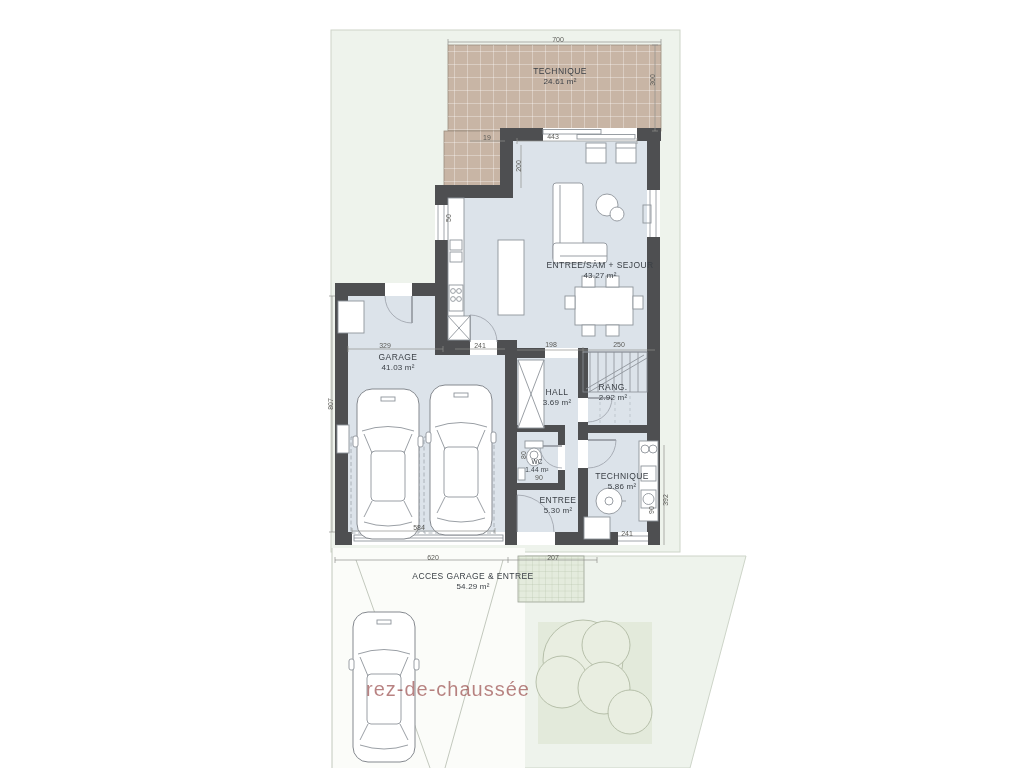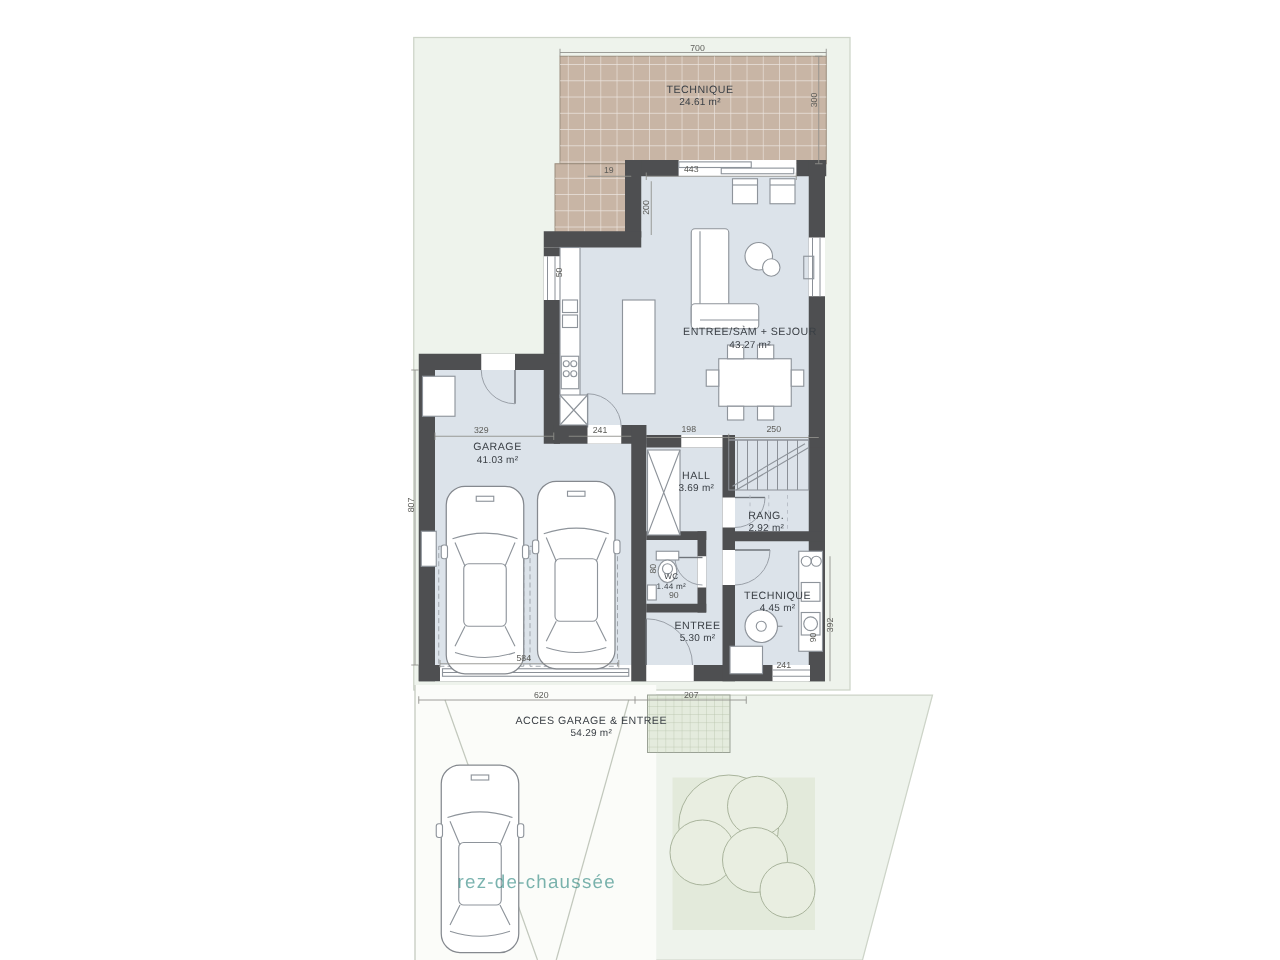--- a/index.html
+++ b/index.html
@@ -28,22 +28,22 @@
 
   .dim{position:absolute;font-size:7px;color:var(--dim_text,#5c5c58);
        transform:translate(-50%,-50%);white-space:nowrap;}
   .dim.rot{transform:translate(-50%,-50%) rotate(-90deg);}
   .room-label{position:absolute;transform:translateX(-50%);text-align:center;
        color:var(--label_text,#3b4046);font-size:8.5px;letter-spacing:.4px;
        line-height:1.3;white-space:nowrap;}
   .room-label .area{font-size:8px;letter-spacing:.2px;}
   .room-label.small{font-size:6.5px;letter-spacing:.2px;}
   .room-label.small .area{font-size:6.5px;}
-  .watermark{position:absolute;left:366px;top:678px;font-size:15px;letter-spacing:1px;
-       color:#0f766e;opacity:.55;white-space:nowrap;margin-top:19px;}
+  .watermark{position:absolute;left:366px;top:678px;font-size:20px;letter-spacing:1px;
+       color:#7f1d1d;opacity:.55;white-space:nowrap;}
 </style>
 </head>
 <body>
 
 <div id="stage">
 
 <svg width="1024" height="768" viewBox="0 0 1024 768">
   <defs>
     <pattern id="tiles" width="13" height="13" patternUnits="userSpaceOnUse">
       <path d="M13,0 V13 M0,13 H13" stroke="rgba(255,255,255,0.65)" stroke-width="1" fill="none"></path>
@@ -316,39 +316,39 @@
   <div class="area">24.61 m²</div>
 </div>
 <div class="room-label" style="left:600px;top:260px">
   <div>ENTREE/SÀM + SEJOUR</div>
   <div class="area">43.27 m²</div>
 </div>
 <div class="room-label" style="left:398px;top:352px">
   <div>GARAGE</div>
   <div class="area">41.03 m²</div>
 </div>
-<div class="room-label" style="left:557px;top:375px">
+<div class="room-label" style="left:557px;top:387px">
   <div>HALL</div>
   <div class="area">3.69 m²</div>
 </div>
-<div class="room-label" style="left:613px;top:407px">
+<div class="room-label" style="left:613px;top:382px">
   <div>RANG.</div>
   <div class="area">2.92 m²</div>
 </div>
 <div class="room-label small" style="left:537px;top:458px">
   <div>WC</div>
   <div class="area">1.44 m²</div>
 </div>
 <div class="room-label" style="left:558px;top:495px">
   <div>ENTREE</div>
   <div class="area">5.30 m²</div>
 </div>
 <div class="room-label" style="left:622px;top:471px">
   <div>TECHNIQUE</div>
-  <div class="area">4.45 m²</div>
+  <div class="area">5.86 m²</div>
 </div>
 <div class="room-label" style="left:473px;top:571px">
   <div>ACCES GARAGE &amp; ENTREE</div>
   <div class="area">54.29 m²</div>
 </div>
 
 <div class="dim" style="left:558px;top:39px">700</div>
 <div class="dim rot" style="left:652px;top:80px">300</div>
 <div class="dim" style="left:487px;top:137px">19</div>
 <div class="dim" style="left:553px;top:136px">443</div>

